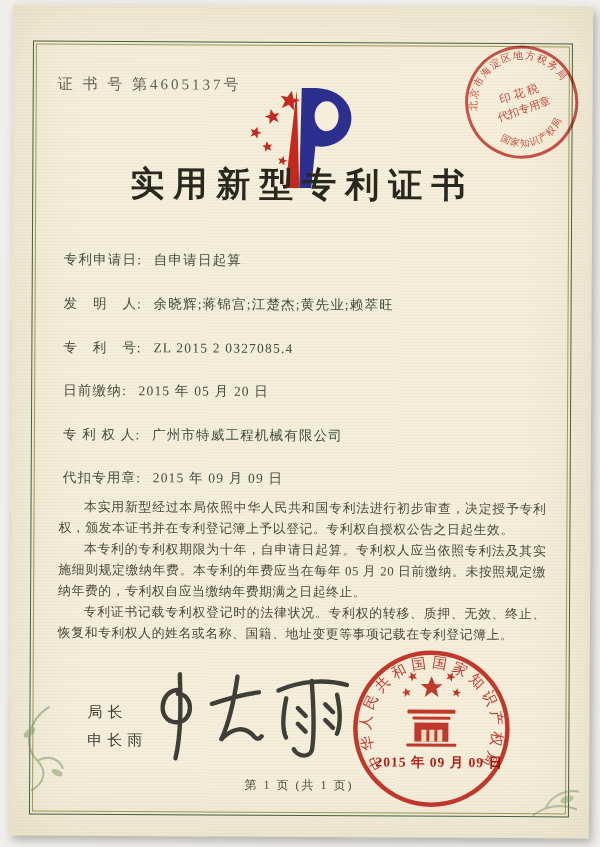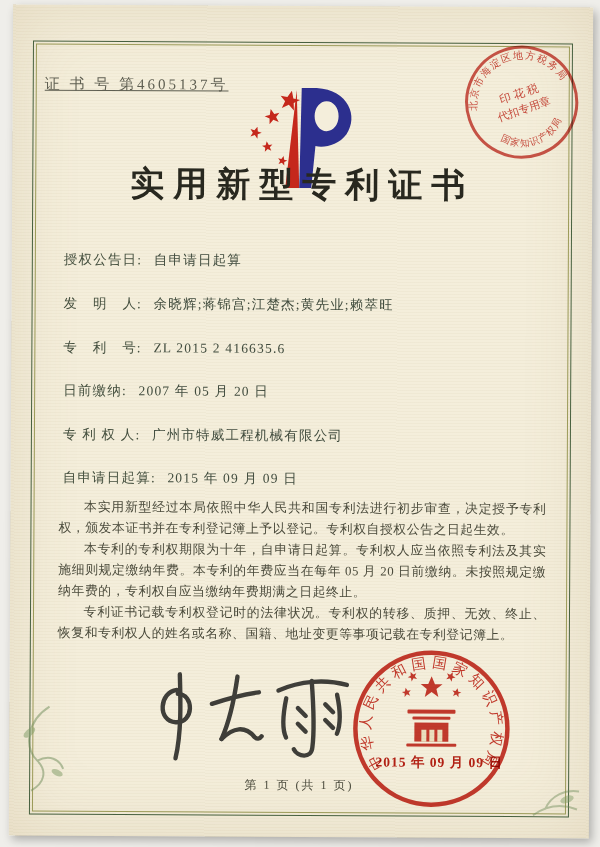--- a/index.html
+++ b/index.html
@@ -11,21 +11,21 @@
     transform:rotate(.3deg);
   }
   .frame{
     position:absolute;left:20px;right:20px;top:36px;bottom:21px;
     border:1.5px solid #47603f;
     box-shadow:inset 0 0 0 2px rgba(0,0,0,0), inset 0 0 0 0 transparent;
   }
   .frame::after{
     content:"";position:absolute;inset:2px;border:1px solid #9b9a58;
   }
-  .cert-no{position:absolute;left:32px;top:70px;font-size:15px;letter-spacing:3px;color:#5f5f52;text-decoration:underline;}
+  .cert-no{position:absolute;left:45px;top:70px;font-size:15px;letter-spacing:3px;color:#5f5f52;}
   .logo{position:absolute;left:228px;top:80px;}
   .title{position:absolute;left:0;right:0;top:156px;text-align:center;font-size:34px;font-weight:700;letter-spacing:9px;color:#28281f;}
   .field{position:absolute;left:52px;right:40px;font-size:13.5px;color:#45503f;letter-spacing:1.2px;white-space:nowrap;}
   .flabel{color:#45503f;}
   .fvalue{margin-left:7px;color:#414c3e;}
   .bodytext{position:absolute;left:48px;right:44px;top:492px;color:#4a4a3b;}
   .bodytext p{margin:0;font-size:12.8px;line-height:21px;text-align:justify;text-indent:2em;letter-spacing:.6px;}
   .officer{position:absolute;left:78px;top:693px;color:#3c3c32;font-size:15px;letter-spacing:5px;line-height:28px;}
   .signature{position:absolute;left:134px;top:660px;opacity:.92;}
   .seal{position:absolute;left:337px;top:637px;mix-blend-mode:multiply;opacity:.9;}
@@ -59,50 +59,54 @@
       <use href="#starP" class="red" transform="translate(27,61) scale(0.55) rotate(-8)"></use>
       <use href="#starP" class="red" transform="translate(42,75) scale(0.5) rotate(14)"></use>
       <polygon class="red" points="56,4 45,102 59,102"></polygon>
       <path d="M61,2 L76,2 C108,4 118,30 106,48 C98,59 84,62 75,60 L71,102 L59,102 Z" fill="#2c2f8e"></path>
       <ellipse cx="86" cy="30" rx="12" ry="15" fill="#f4eedb"></ellipse>
     </svg>
 
     <div class="title">实用新型专利证书</div>
 
     <div class="field" style="top:246px">
-      <span class="flabel">授权公告日:</span>
+      <span class="flabel">专利申请日:</span>
       <span class="fvalue">自申请日起算</span>
     </div>
     <div class="field" style="top:290px">
       <span class="flabel">发　明　人:</span>
       <span class="fvalue">余晓辉;蒋锦宫;江楚杰;黄先业;赖萃旺</span>
     </div>
     <div class="field" style="top:334px">
       <span class="flabel">专　利　号:</span>
-      <span class="fvalue">ZL 2015 2 416635.6</span>
+      <span class="fvalue">ZL 2015 2 0327085.4</span>
     </div>
     <div class="field" style="top:377px">
       <span class="flabel">日前缴纳:</span>
-      <span class="fvalue">2007 年 05 月 20 日</span>
+      <span class="fvalue">2015 年 05 月 20 日</span>
     </div>
     <div class="field" style="top:421px">
       <span class="flabel">专 利 权 人:</span>
       <span class="fvalue">广州市特威工程机械有限公司</span>
     </div>
     <div class="field" style="top:464px">
-      <span class="flabel">自申请日起算:</span>
+      <span class="flabel">代扣专用章:</span>
       <span class="fvalue">2015 年 09 月 09 日</span>
     </div>
 
     <div class="bodytext">
       <p>本实用新型经过本局依照中华人民共和国专利法进行初步审查，决定授予专利权，颁发本证书并在专利登记簿上予以登记。专利权自授权公告之日起生效。</p>
       <p>本专利的专利权期限为十年，自申请日起算。专利权人应当依照专利法及其实施细则规定缴纳年费。本专利的年费应当在每年 05 月 20 日前缴纳。未按照规定缴纳年费的，专利权自应当缴纳年费期满之日起终止。</p>
       <p>专利证书记载专利权登记时的法律状况。专利权的转移、质押、无效、终止、恢复和专利权人的姓名或名称、国籍、地址变更等事项记载在专利登记簿上。</p>
     </div>
 
+    <div class="officer">
+      <div>局长</div>
+      <div>申长雨</div>
+    </div>
 
     <svg class="signature" width="215" height="100" viewBox="0 0 220 100">
       <g stroke="#30302c" stroke-width="4.5" stroke-linecap="round" fill="none">
         <path d="M34,24 C16,26 14,56 33,57 C52,58 52,28 35,28"></path>
         <path d="M37,8 C38,36 39,68 33,94"></path>
         <path d="M96,10 C93,32 88,56 80,74"></path>
         <path d="M70,38 C88,32 104,28 118,26"></path>
         <path d="M80,74 C92,62 104,60 114,72 C116,74 119,74 121,71"></path>
         <path d="M138,24 C160,14 186,12 208,18"></path>
         <path d="M172,14 C174,40 175,66 173,82 C172,94 158,92 154,84"></path>

